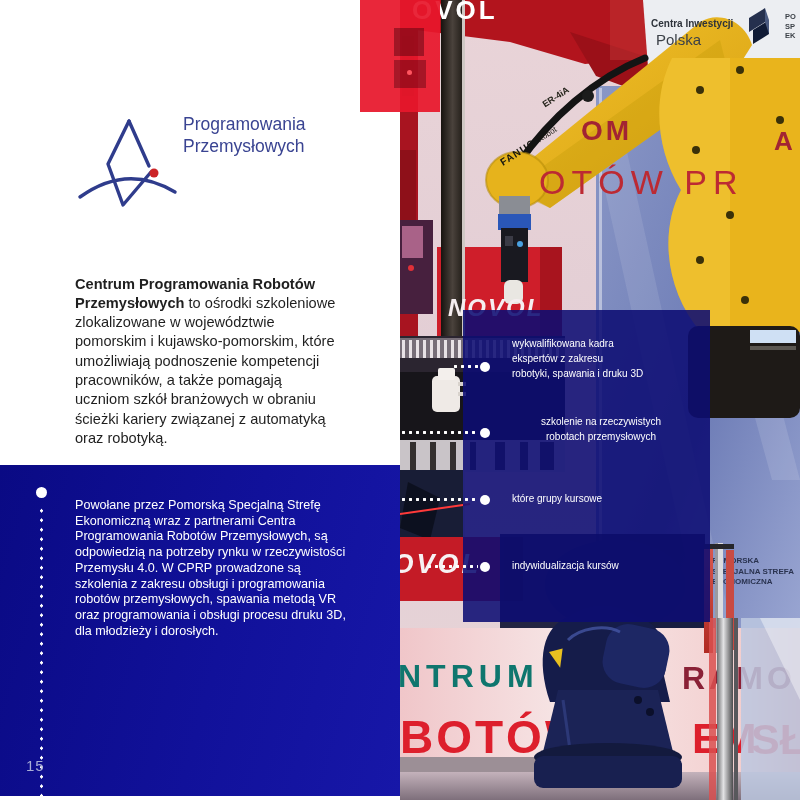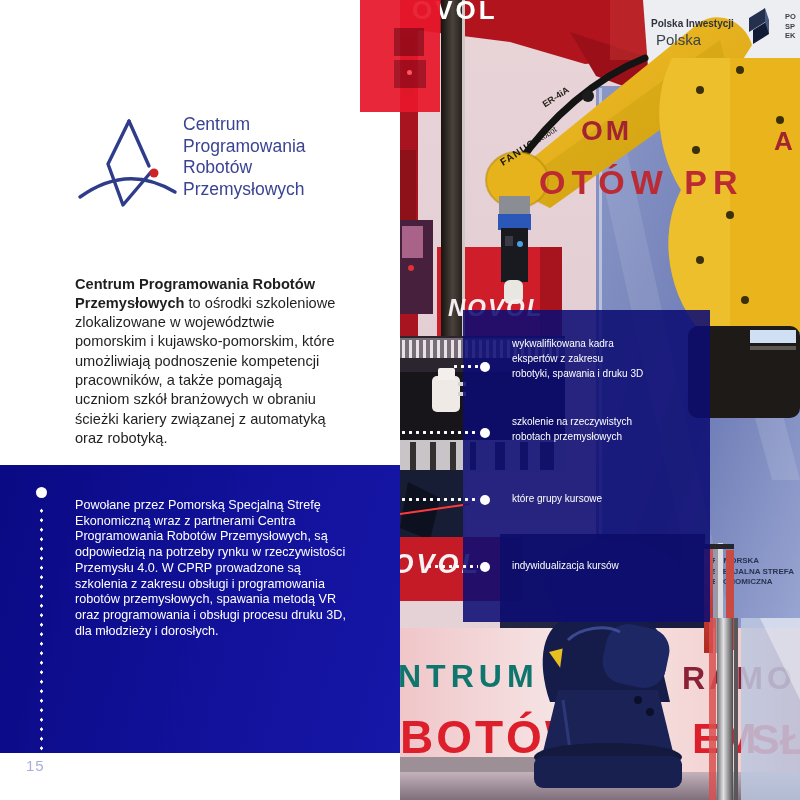--- a/index.html
+++ b/index.html
@@ -5,21 +5,21 @@
   html,body{margin:0;padding:0;background:#ffffff;}
   *{box-sizing:border-box;font-family:"Liberation Sans","DejaVu Sans",sans-serif;}
   .page{position:relative;width:800px;height:800px;background:#ffffff;overflow:hidden;}
   .abs{position:absolute;}
 
   
   .logo-text{position:absolute;left:183px;top:114px;color:#3a4492;font-size:17.5px;line-height:21.5px;font-weight:400;}
   .logo-text span{display:block;}
   .intro{position:absolute;left:75px;top:260px;width:322px;color:#1f1f1f;font-size:14.6px;line-height:19.3px;white-space:pre-line;}
   .intro strong{font-weight:700;margin-top:6px;}
-  .blue-panel{position:absolute;left:0;top:465px;width:400px;height:288px;
+  .blue-panel{position:absolute;left:0;top:465px;width:400px;height:331px;
     background:linear-gradient(105deg,#0a0a84 0%,#11119a 55%,#1717a8 100%);}
   .blue-panel .big-dot{position:absolute;left:36px;top:22px;width:11px;height:11px;border-radius:50%;background:#fff;}
   .blue-panel .vdots{position:absolute;left:39px;top:41px;width:5px;height:292px;
     background-image:radial-gradient(circle,#ffffff 1.5px,rgba(255,255,255,0) 1.7px);
     background-size:5px 9.5px;background-repeat:repeat-y;}
   .blue-panel .txt{position:absolute;left:75px;top:33px;width:330px;color:#ffffff;
     font-size:12.6px;line-height:15.7px;white-space:pre-line;}
   .page-num{position:absolute;left:26px;top:757px;color:#a8aed6;font-size:15px;letter-spacing:1px;}
 
   
@@ -27,21 +27,21 @@
   .photo .t{position:absolute;z-index:2;}
   .ph-base{position:absolute;left:0;top:0;z-index:1;}
   .ph-fore{position:absolute;left:0;top:0;z-index:3;}
 
   .ovol-top{left:12px;top:-5px;color:#fff;font-size:26px;font-weight:700;letter-spacing:3px;}
   .sign-l1{left:256px;top:7px;color:#3c4148;font-size:15px;margin-top:24px;}
   .sign-l2{left:251px;top:18px;color:#2e333b;font-size:10px;font-weight:700;}
   .sign-edge{left:385px;top:12px;color:#3c4148;font-size:7.5px;line-height:9.5px;white-space:pre-line;font-weight:700;}
   .wall-om{left:181px;top:115px;color:#a22433;font-size:28px;font-weight:700;letter-spacing:3px;}
   .wall-a{left:374px;top:126px;color:#a22433;font-size:26px;font-weight:700;}
-  .wall-otow{left:139px;top:163px;color:#bc2a33;font-size:34px;font-weight:700;letter-spacing:6px;}
+  .wall-otow{left:139px;top:163px;color:#bc2a33;font-size:34px;font-weight:400;letter-spacing:6px;}
   .fanuc{left:96px;top:140px;transform:rotate(-33deg);color:#16160f;font-size:10px;font-weight:700;letter-spacing:1px;}
   .fanuc .lite{font-weight:400;font-size:8px;letter-spacing:0;}
   .er4ia{left:141px;top:92px;transform:rotate(-33deg);color:#26251c;font-size:9px;font-weight:700;}
   .novol-mid{left:48px;top:294px;color:#f5eef0;font-size:24px;font-weight:700;font-style:italic;letter-spacing:2px;}
   .novol-low{left:-30px;top:549px;color:#f7f2f3;font-size:27px;font-weight:700;font-style:italic;letter-spacing:3px;}
   .psse{left:312px;top:556px;color:#2a3350;font-size:8px;line-height:10.5px;white-space:pre-line;font-weight:700;}
   .bot1a{left:-2px;top:658px;color:#0f766e;font-size:32px;font-weight:700;letter-spacing:5px;}
   .bot1b{left:282px;top:660px;color:#8a2136;font-size:32px;font-weight:700;letter-spacing:4px;}
   .bot2a{left:0px;top:710px;color:#dd1f2c;font-size:46px;font-weight:700;letter-spacing:3px;}
   .bot2b{left:292px;top:714px;color:#dd1f2c;font-size:43px;font-weight:700;}
@@ -67,23 +67,21 @@
 <div class="page">
 
   <svg class="abs" style="left:77px;top:93px;" width="118" height="118" viewBox="0 0 118 118">
     <path d="M52,28 L31,71 L46,112 L74,79" fill="none" stroke="#2f3c8c" stroke-width="3.4" stroke-linecap="round" stroke-linejoin="round"></path>
     <path d="M52,28 L72,73" fill="none" stroke="#2f3c8c" stroke-width="3.4" stroke-linecap="round"></path>
     <path d="M3,104 Q50,70 98,99" fill="none" stroke="#2f3c8c" stroke-width="3.4" stroke-linecap="round"></path>
     <circle cx="77" cy="80" r="4.5" fill="#cc2427"></circle>
   </svg>
 
   <div class="logo-text">
-    <span>Centrum</span>
     <span>Programowania</span>
-    <span>Robotów</span>
     <span>Przemysłowych</span>
   </div>
 
   <p class="intro"><strong>Centrum Programowania Robotów Przemysłowych</strong><span> to ośrodki szkoleniowe
 zlokalizowane w województwie
 pomorskim i kujawsko-pomorskim, które
 umożliwiają podnoszenie kompetencji
 pracowników, a także pomagają
 uczniom szkół branżowych w obraniu
 ścieżki kariery związanej z automatyką
@@ -258,21 +256,21 @@
           <circle cx="380" cy="120" r="4"></circle>
       </g>
 
       <rect x="288" y="326" width="112" height="92" rx="10" fill="#1e1a17"></rect>
       <rect x="350" y="330" width="46" height="13" fill="#cfe0f4"></rect>
       <rect x="350" y="346" width="46" height="4" fill="#5a5650"></rect>
     </svg>
 
     <div class="t ovol-top">OVOL</div>
     <div class="t sign-l1">Polska</div>
-    <div class="t sign-l2">Polska Inwestycji</div>
+    <div class="t sign-l2">Centra Inwestycji</div>
     <div class="t sign-edge">PO
 SP
 EK</div>
     <div class="t wall-om">OM</div>
     <div class="t wall-a">A</div>
     <div class="t wall-otow">OTÓW PR</div>
     <div class="t fanuc"><span>FANUC</span> <span class="lite">Robot</span></div>
     <div class="t er4ia">ER-4iA</div>
     <div class="t novol-mid">NOVOL</div>
     <div class="t novol-low">NOVOL</div>
@@ -327,21 +325,21 @@
     <div class="overlay-box"></div>
 
     <div class="leader" style="left:52px;top:365px;width:26px;"></div>
     <div class="f-dot" style="top:362px;"></div>
     <div class="feature-text" style="top:336px;">wykwalifikowana kadra
 ekspertów z zakresu
 robotyki, spawania i druku 3D</div>
 
     <div class="leader" style="left:0;top:431px;width:78px;"></div>
     <div class="f-dot" style="top:428px;"></div>
-    <div class="feature-text" style="top:414px;">szkolenie na rzeczywistych
+    <div class="feature-text" style="top:414px;text-align:center;">szkolenie na rzeczywistych
 robotach przemysłowych</div>
 
     <div class="leader" style="left:0;top:498px;width:78px;"></div>
     <div class="f-dot" style="top:495px;"></div>
     <div class="feature-text" style="top:491px;">które grupy kursowe</div>
 
     <div class="leader" style="left:26px;top:565px;width:52px;"></div>
     <div class="f-dot" style="top:562px;"></div>
     <div class="feature-text" style="top:558px;">indywidualizacja kursów</div>
   </div>

